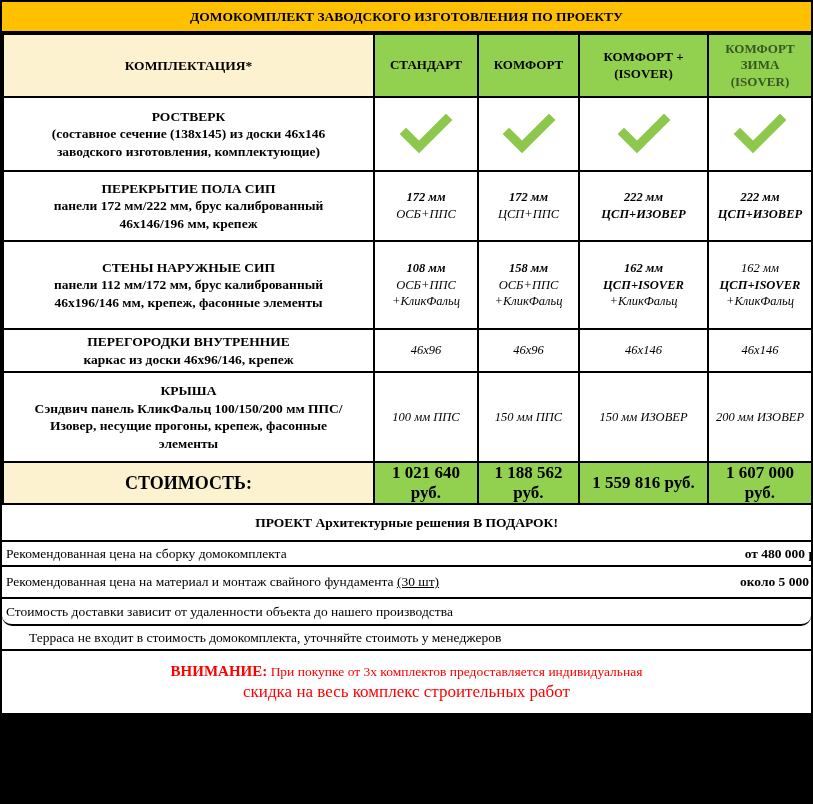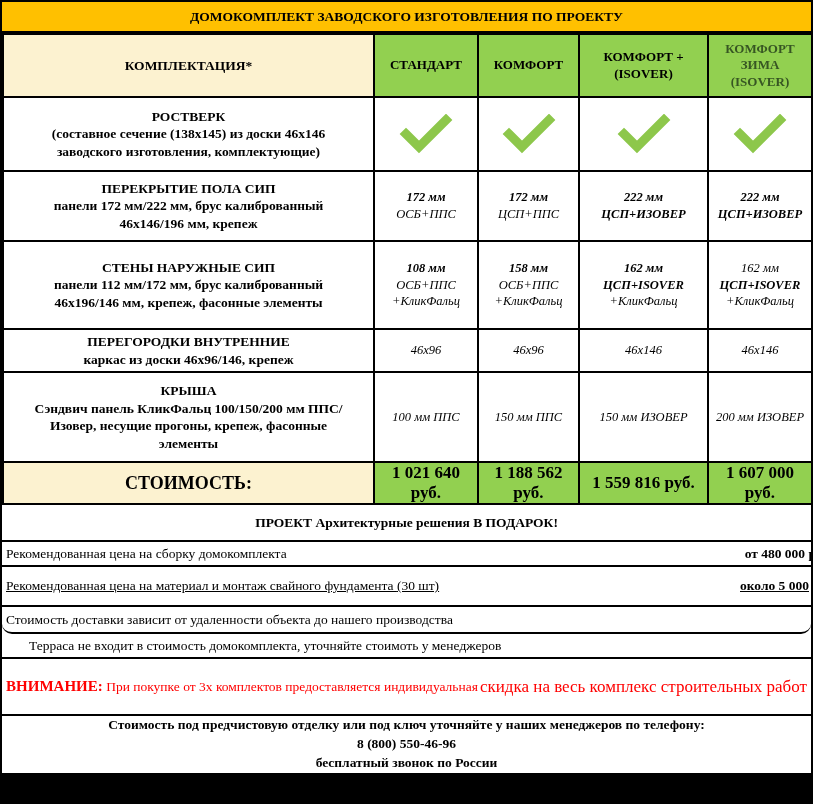--- a/index.html
+++ b/index.html
@@ -42,28 +42,28 @@
   .check-svg { display: block; margin: 0 auto; }
   
   .note { flex: none; border-bottom: 2px solid #000; display: flex; align-items: center; }
   .red-note {
     height: 43px; justify-content: center;
     color: #FF0000; font-weight: bold; font-style: italic; font-size: 16.5px;
   }
   .gift { height: 37px; justify-content: center; font-weight: bold; font-size: 13.5px; }
   .line-row { padding: 0 2px 0 4px; font-size: 13.5px; justify-content: space-between; overflow: hidden; white-space: nowrap; }
   .row-assembly { height: 25px; }
-  .row-foundation { height: 40px; text-decoration: underline; }
+  .row-foundation { height: 32px; }
   .row-delivery { height: 27px; border-radius: 10px; }
   .row-terrace { height: 25px; padding-left: 27px; }
   .rval { font-weight: bold; }
   .rval.clip { margin-right: -7px; }
   .uline { text-decoration: underline; }
-  .attention { height: 57px; flex: none; border-bottom: 2px solid #000;
-    display: flex; flex-direction: row; align-items: center; justify-content: center;
+  .attention { height: 64px; flex: none; border-bottom: 2px solid #000;
+    display: flex; flex-direction: column; align-items: center; justify-content: center;
     color: #FF0000; gap: 2px; }
   .att1 { font-size: 13.5px; }
   .att1 .att-b { font-weight: bold; font-size: 15px; }
   .att2 { font-size: 17px; }
   .footer { height: 57px; flex: none; display: flex; flex-direction: column; align-items: center; justify-content: center;
     font-weight: bold; font-size: 13.5px; line-height: 1.4; }
   .black-bar { flex: 1 1 8px; min-height: 8px; background: #000; }
 </style>
 </head>
 <body>
@@ -237,21 +237,16 @@
     <span>Терраса не входит в стоимость домокомплекта, уточняйте стоимоть у менеджеров</span>
   </div>
 
   <div class="attention">
     <div class="att1">
       <span class="att-b">ВНИМАНИЕ:</span><span> При покупке от 3х комплектов предоставляется индивидуальная</span>
     </div>
     <div class="att2">скидка на весь  комплекс строительных работ</div>
   </div>
 
-  <div class="footer">
-    <div>Стоимость под предчистовую отделку или под ключ уточняйте у наших менеджеров по телефону:</div>
-    <div>8 (800) 550-46-96</div>
-    <div>бесплатный звонок по России</div>
-  </div>
 
   <div class="black-bar"></div>
 
 </div>
 
 </body></html>

